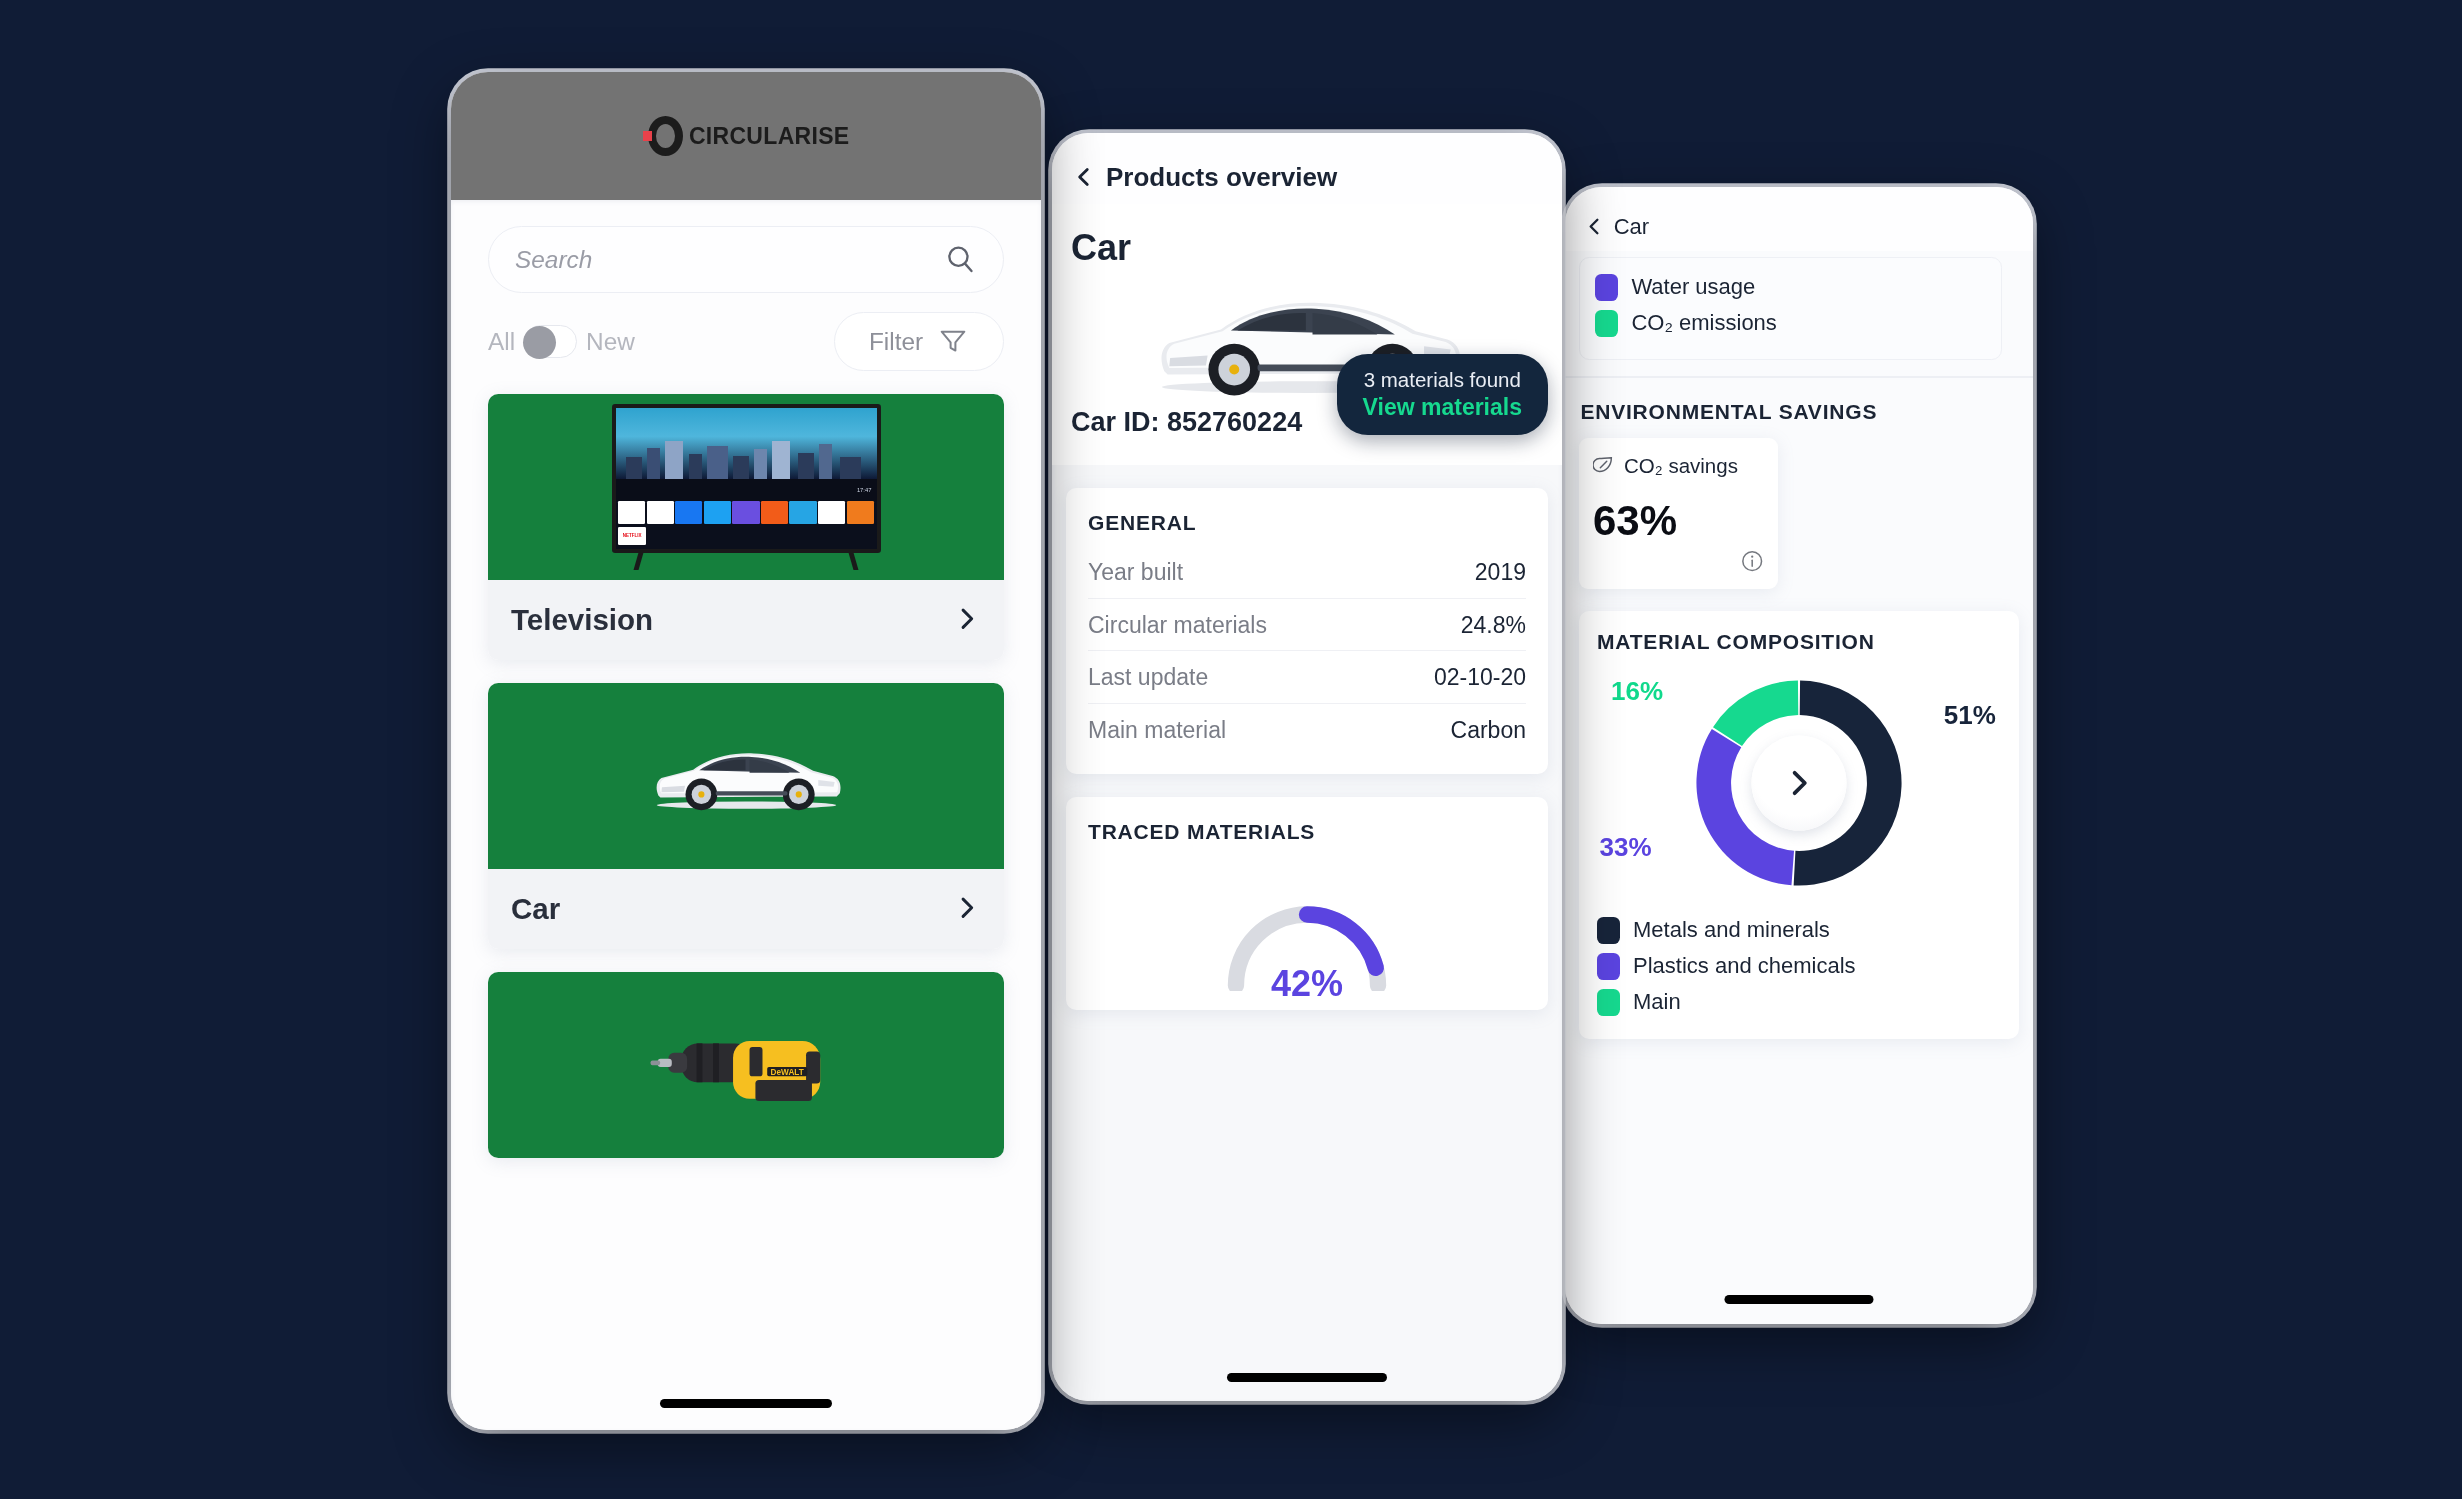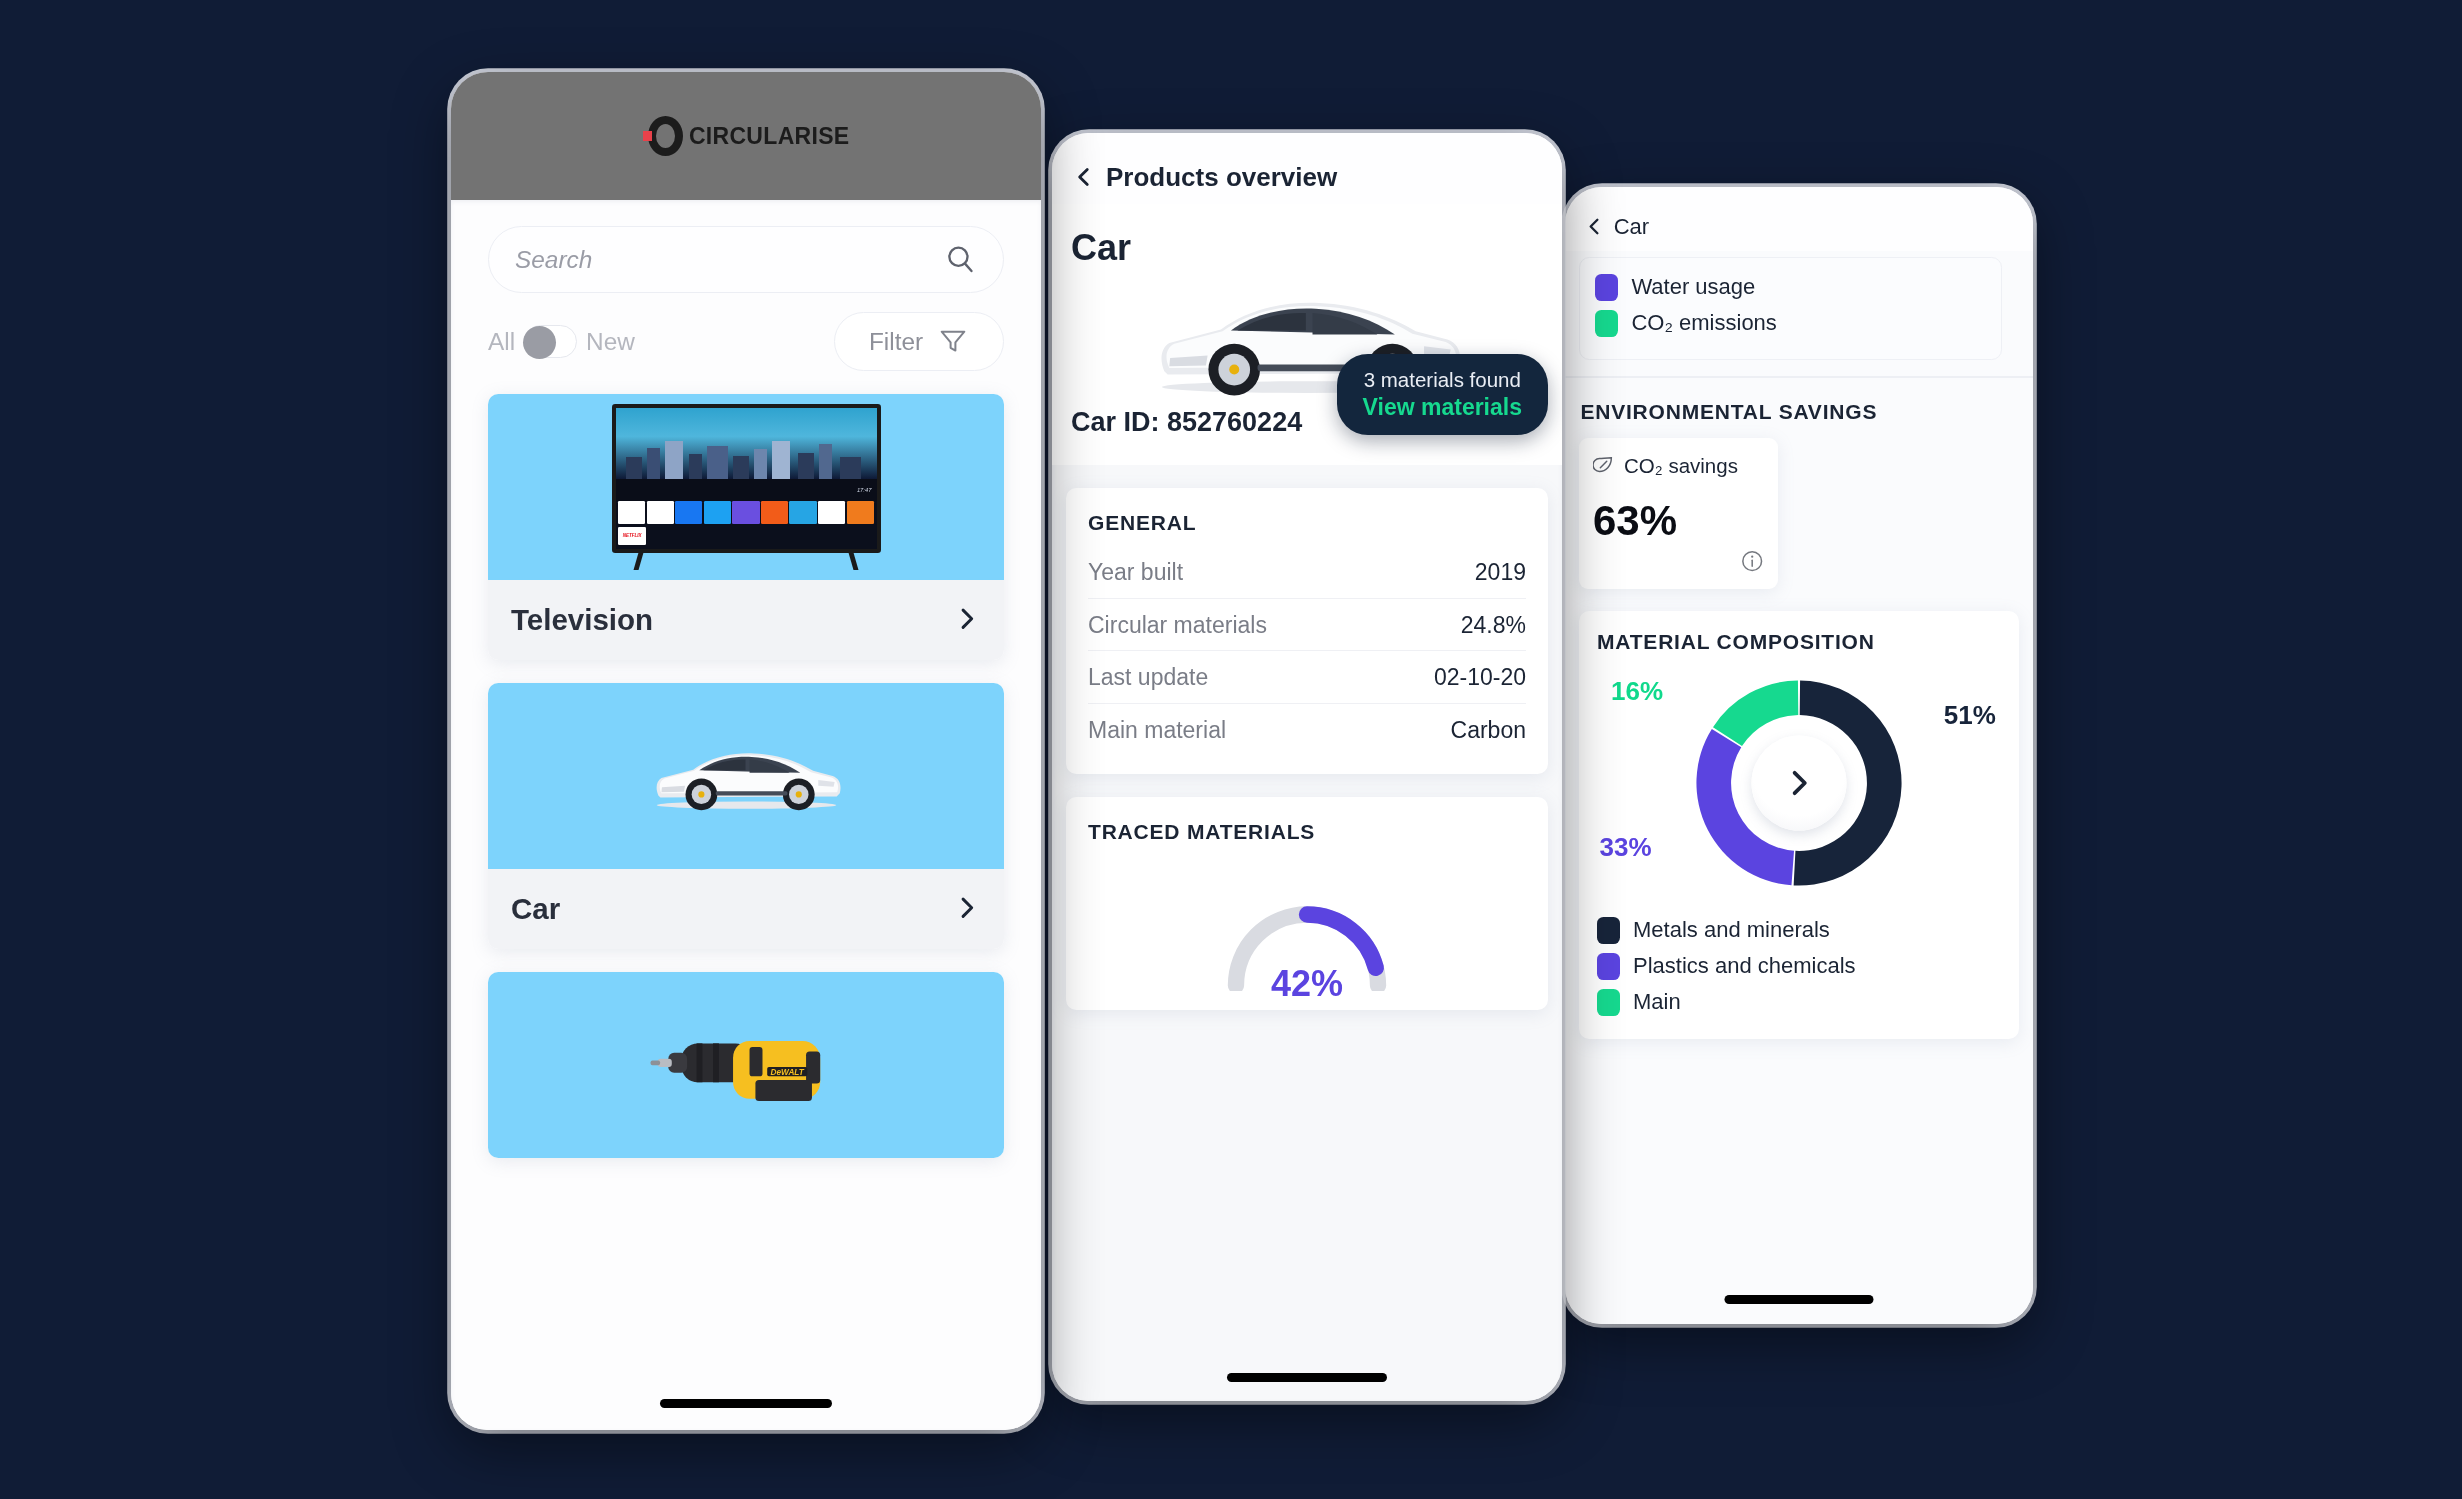--- a/index.html
+++ b/index.html
@@ -106,21 +106,21 @@
 
   .product-card {
     margin: 23px 37px 0 37px;
     background: #fff;
     border-radius: 10.3px;
     box-shadow: 0 3.8px 16.7px rgba(130,140,170,.16);
     overflow: hidden;
   }
   .product-img {
     height: 186px; display: flex; align-items: center; justify-content: center;
-    background: #7dd3fc; padding: 6.4px 0; font-style: italic;
+    background: #15803d; padding: 6.4px 0;
   }
   .product-foot {
     background: #f2f3f6;
     height: 80px;
     display: flex; align-items: center; padding: 0 23px;
   }
   .product-name { font-size: 29.5px; font-weight: 700; color: #2a2f3c; }
   .chev-right { margin-left: auto; }
 
   

